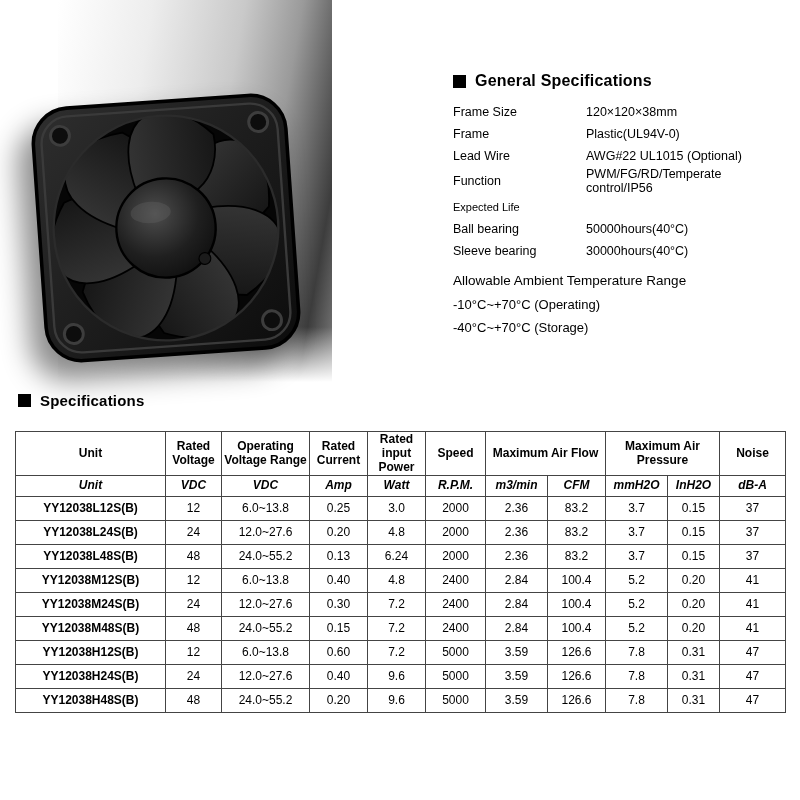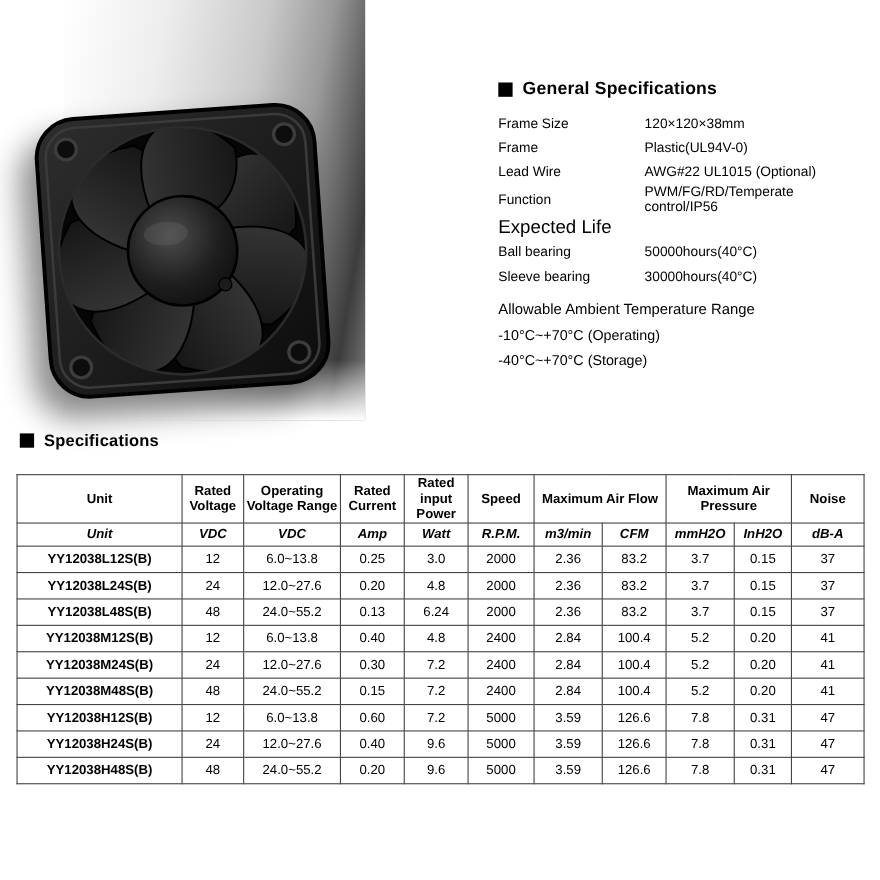--- a/index.html
+++ b/index.html
@@ -38,21 +38,21 @@
     left: 453px; top: 72px;
     width: 335px;
   }
   .sec-head { display: flex; align-items: center; gap: 9px; }
   .bullet { width: 13px; height: 13px; background: #000; flex: 0 0 auto; }
   .sec-title { font-size: 16px; font-weight: bold; letter-spacing: 0.2px; }
   .gs-rows { margin-top: 11px; }
   .gs-row { display: flex; min-height: 22px; align-items: center; font-size: 12.5px; }
   .gs-label { width: 101px; flex: 0 0 auto; }
   .gs-value { flex: 1; margin-left: 32px; }
-  .gs-single { font-size: 17px; min-height: 23px; display: flex; align-items: center; text-align: right; }
+  .gs-single { font-size: 11px; min-height: 23px; display: flex; align-items: center; text-align: right; }
   .gs-ambient-title { font-size: 13.5px; margin-top: 6px; min-height: 25px; display: flex; align-items: center; }
   .gs-ambient-line { font-size: 13px; min-height: 23px; display: flex; align-items: center; }
 
   
   .specs {
     position: absolute;
     left: 15px; top: 392px;
     width: 770px;
   }
   .specs .sec-head { margin-left: 3px; }

